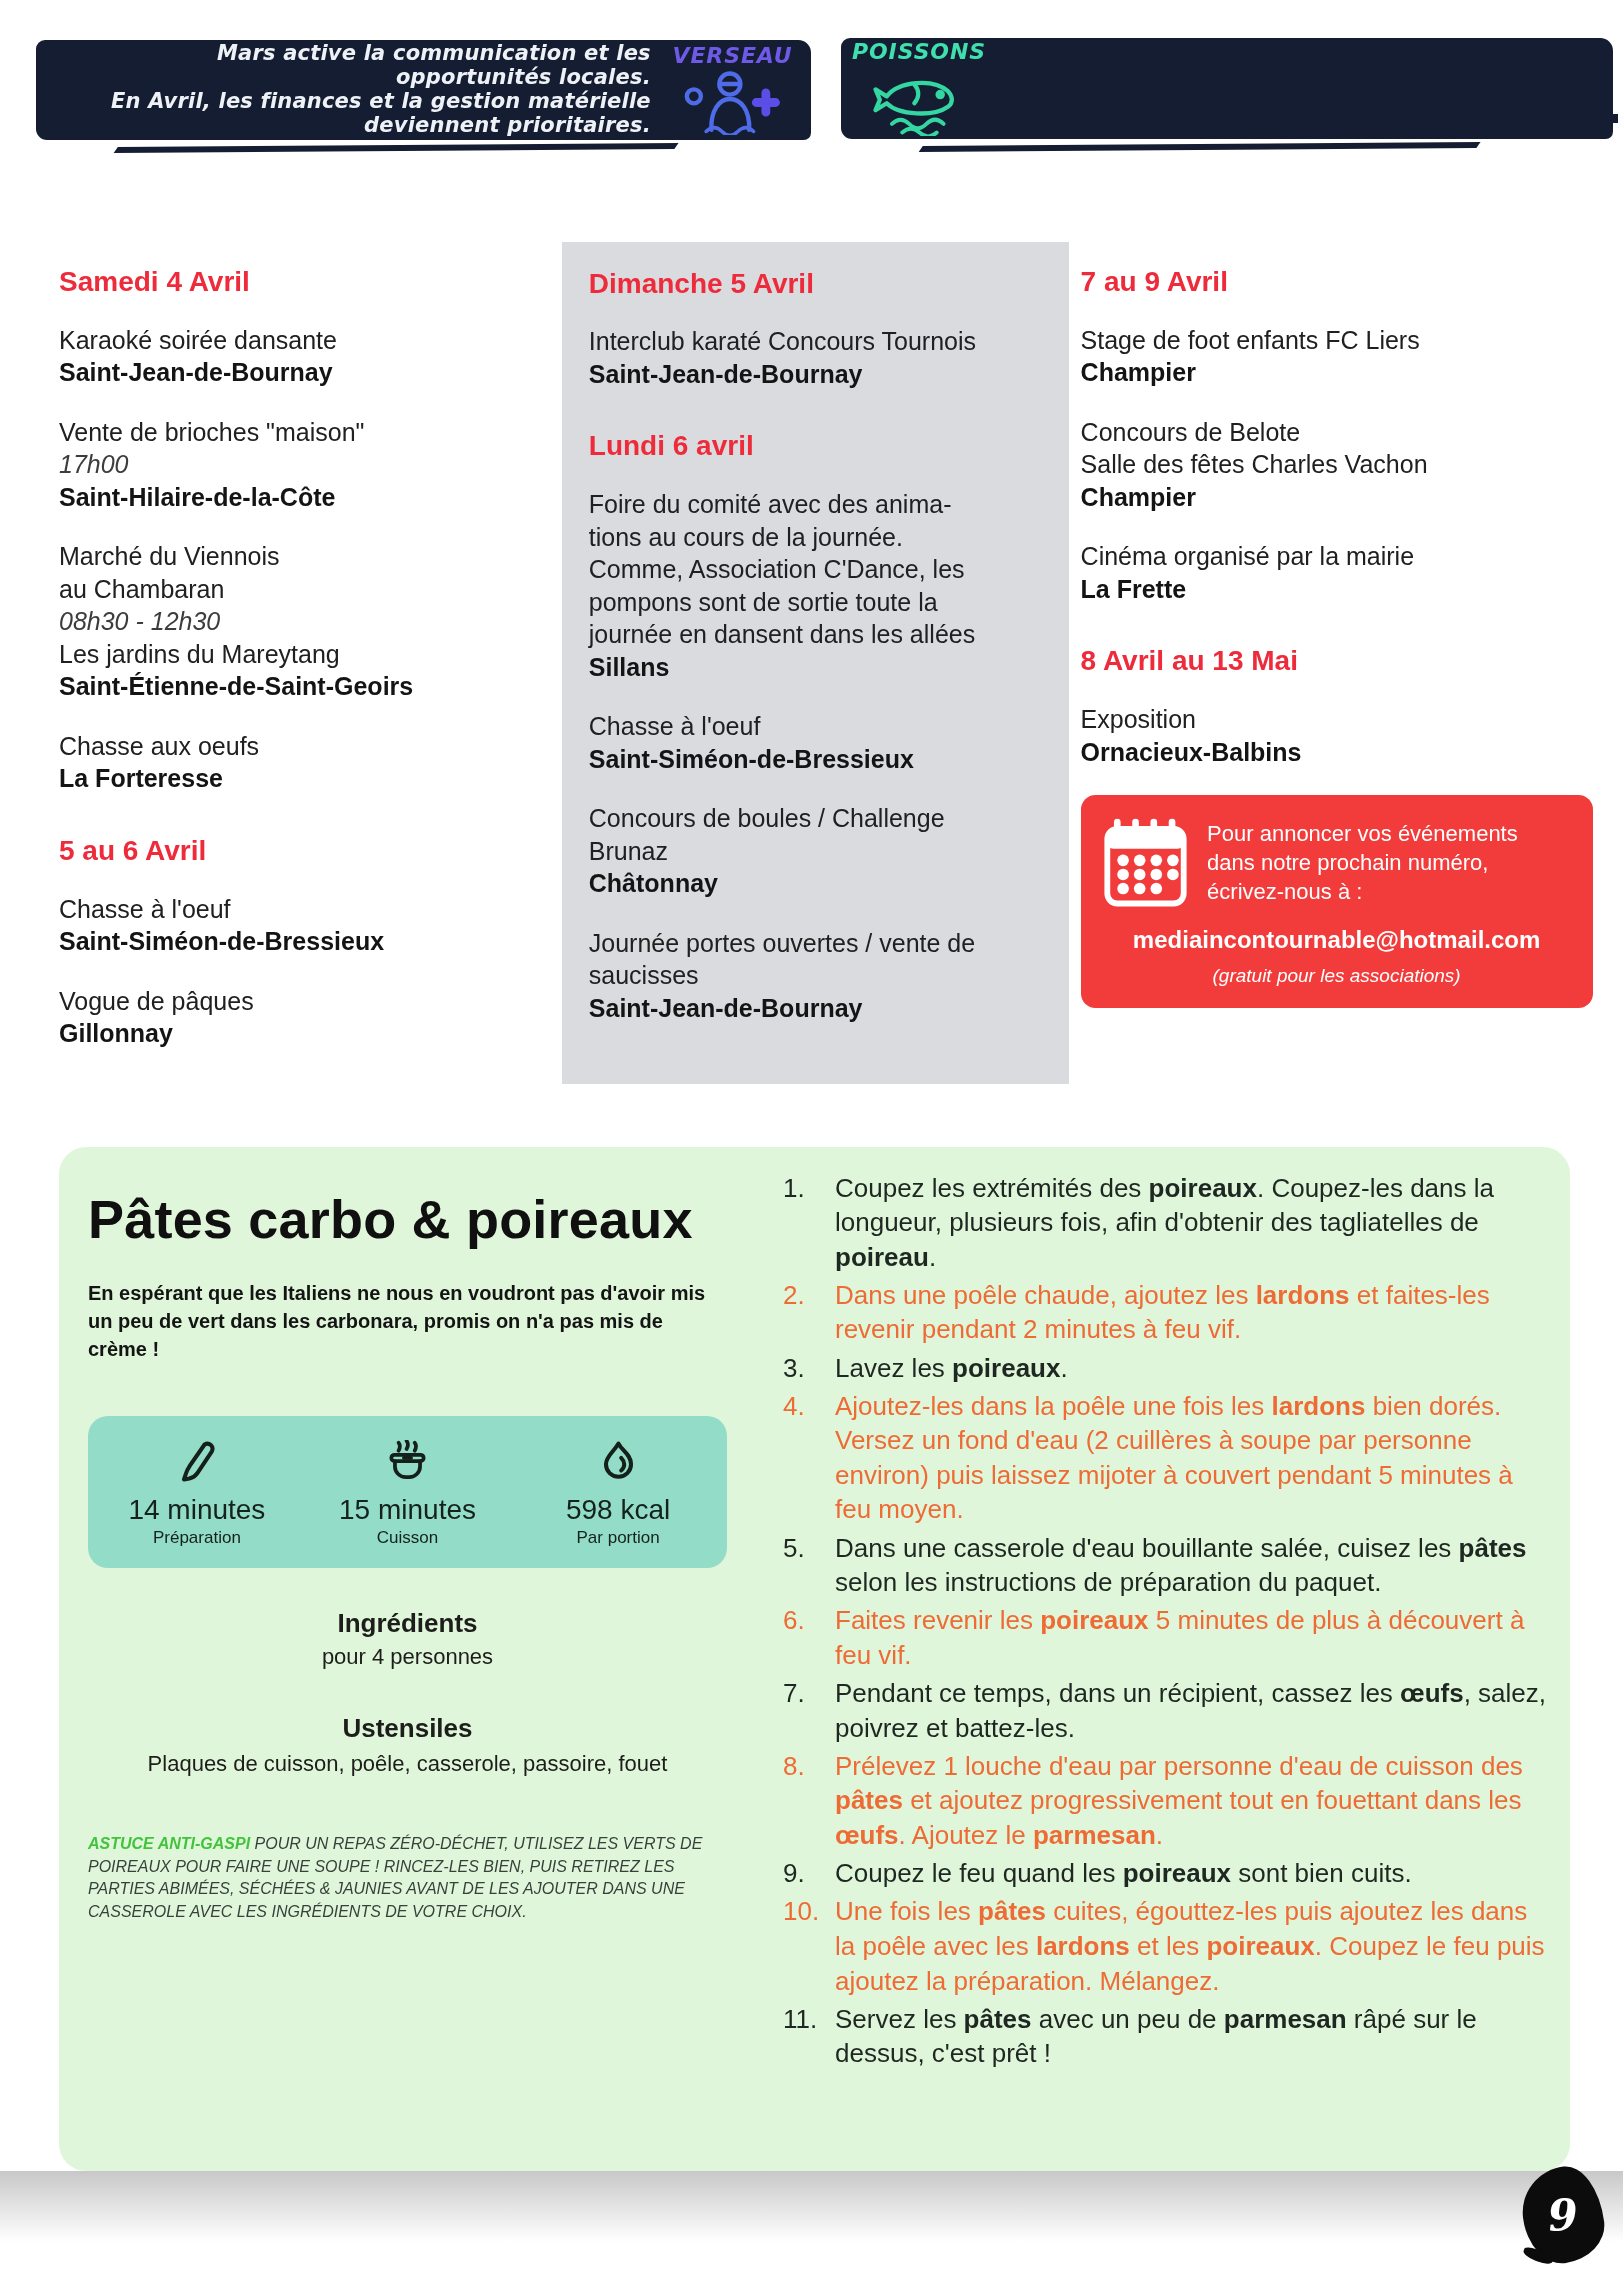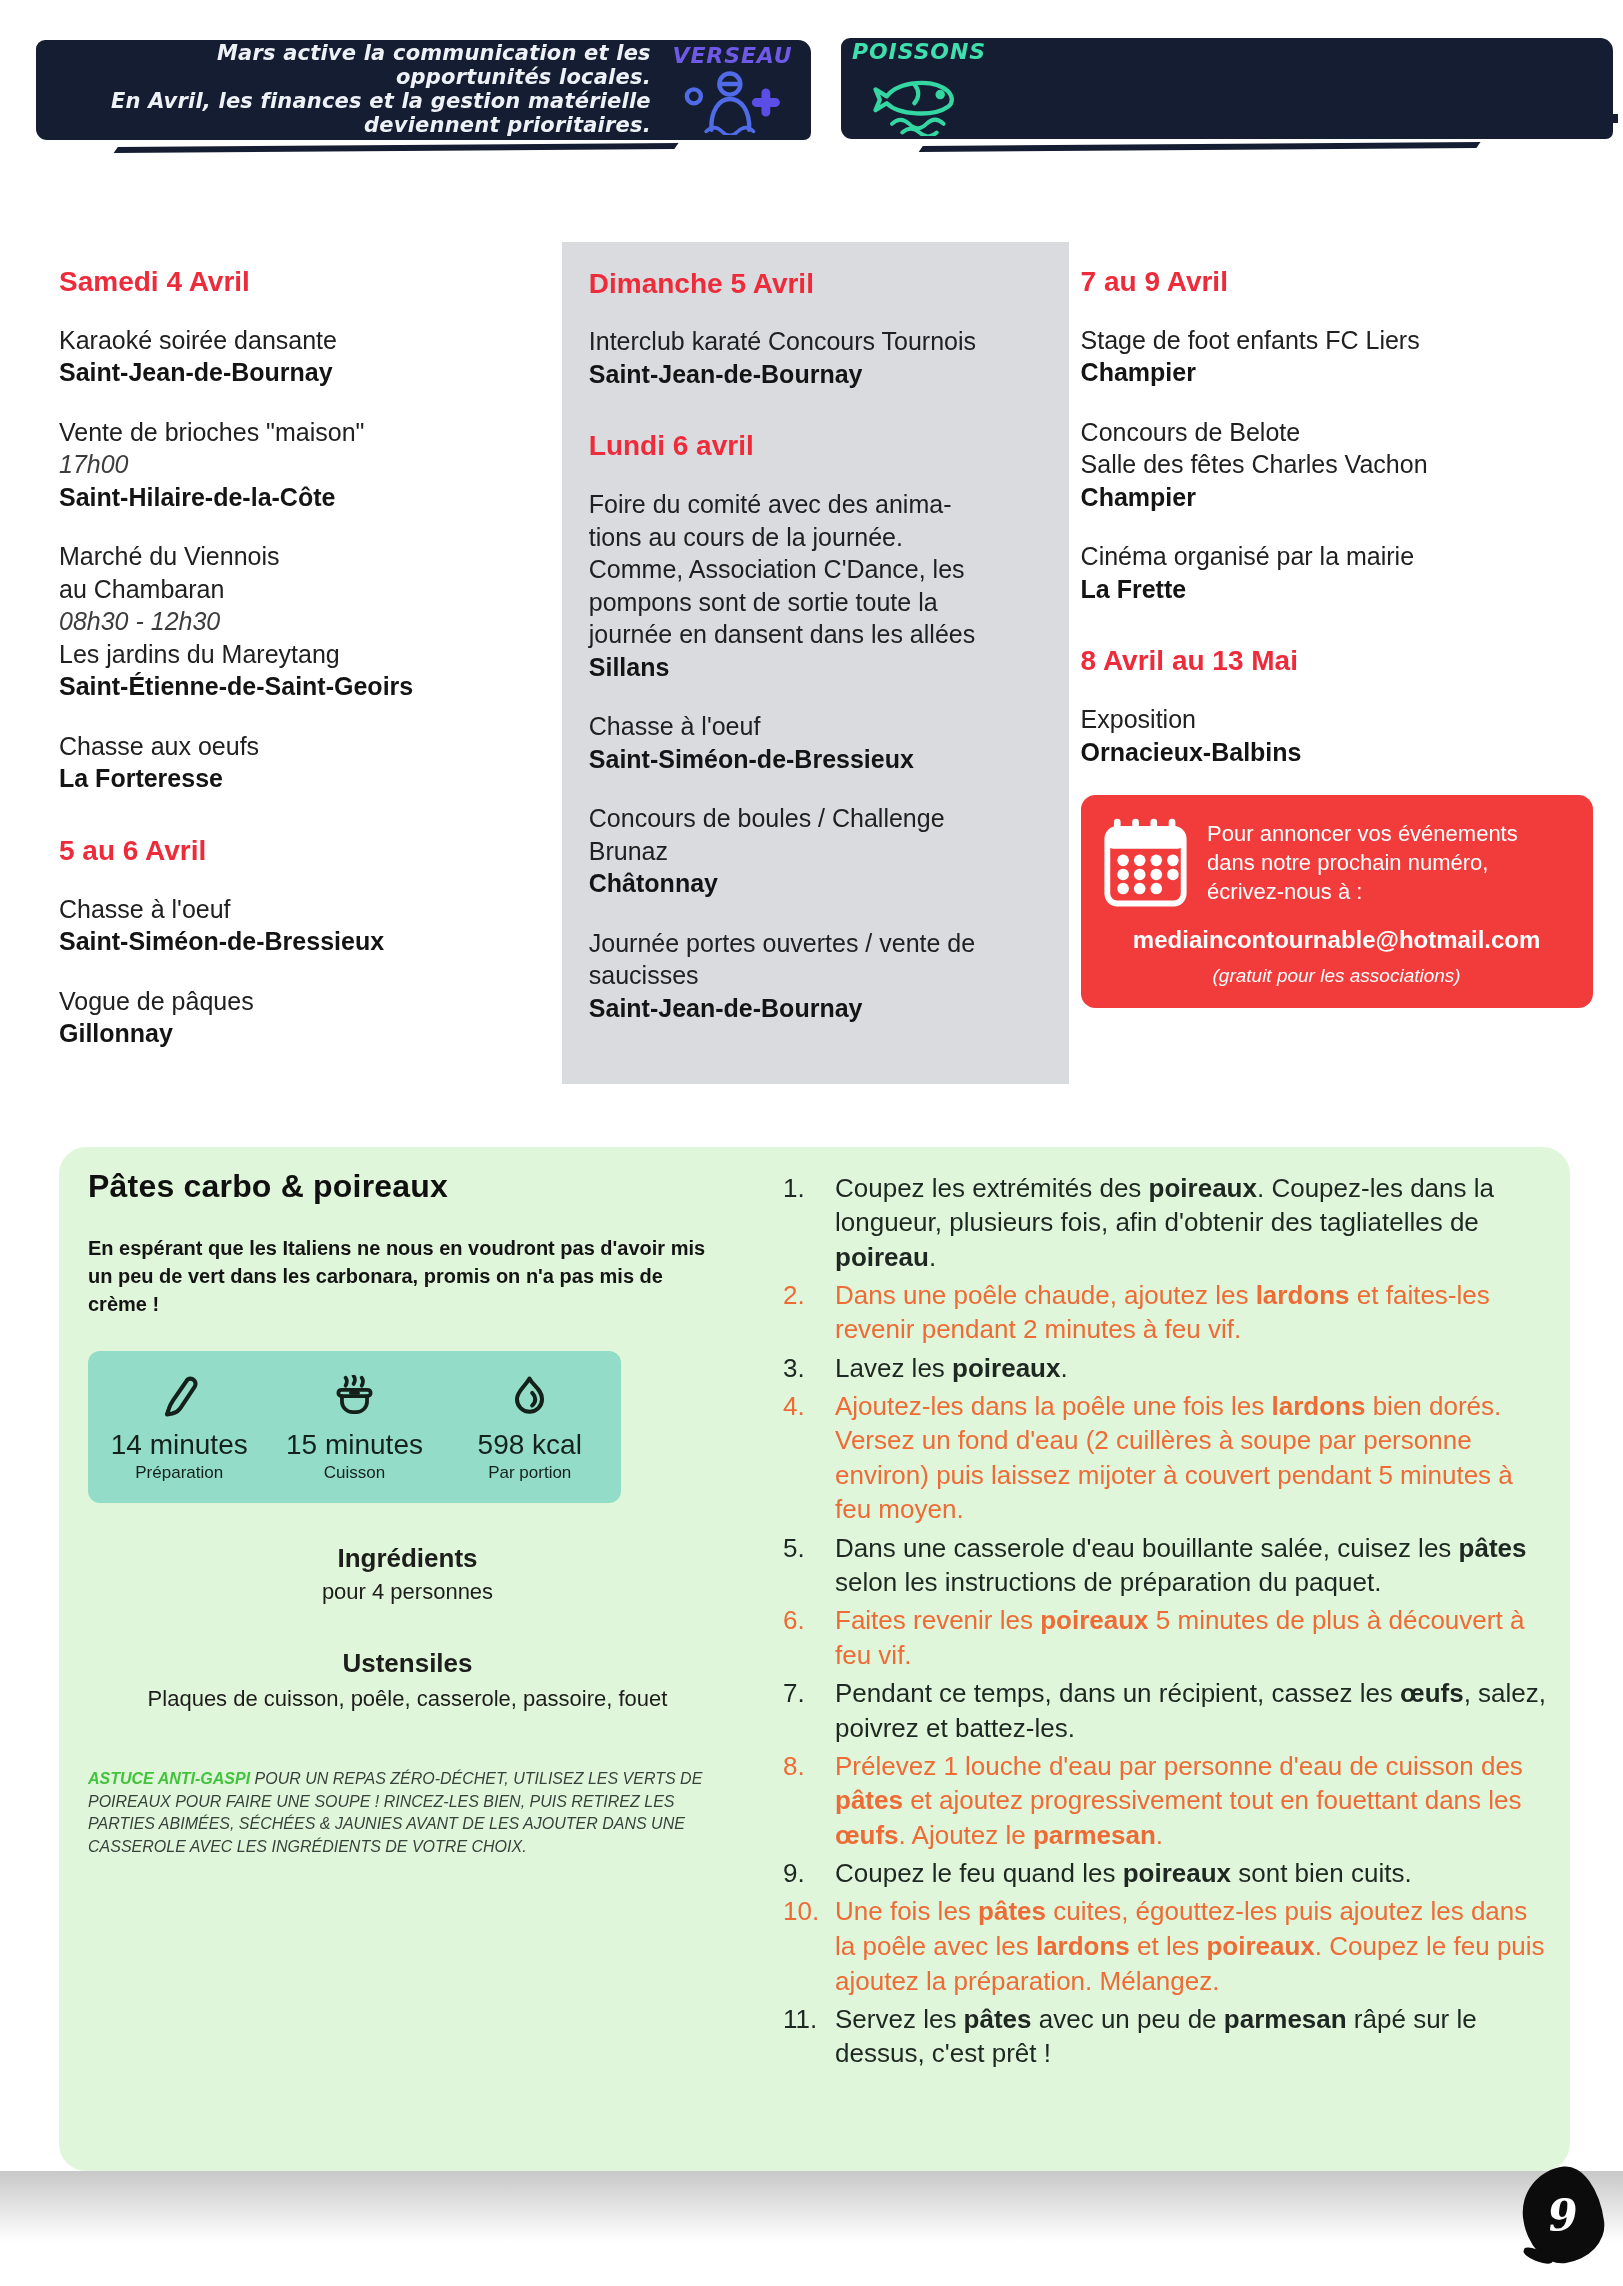--- a/index.html
+++ b/index.html
@@ -63,24 +63,24 @@
   .announce-text{font-size:22px;line-height:1.32;padding-top:1.8px;}
   .announce-email{text-align:center;font-weight:bold;font-size:24px;margin-top:16.3px;}
   .announce-note{text-align:center;font-style:italic;font-size:19px;margin-top:9px;}
   
   .recipe{
     position:absolute;left:59px;top:1147px;width:1511px;height:1024px;
     background:var(--green);border-radius:27px;
   }
   .recipe-left{position:absolute;left:29px;top:0;width:688px;}
   .recipe-right{position:absolute;left:724px;top:23.5px;width:771px;}
-  .recipe-title{font-size:32px;font-weight:bold;color:#101010;margin-top:21px;letter-spacing:0.2px;}
+  .recipe-title{font-size:54px;font-weight:bold;color:#101010;margin-top:41px;letter-spacing:0.2px;}
   .recipe-intro{font-size:20px;font-weight:bold;margin-top:29px;line-height:1.4;width:639px;color:#141414;}
   .stats{
-    margin-top:33px;width:533px;background:var(--teal-panel);border-radius:12px;
+    margin-top:53px;width:639px;background:var(--teal-panel);border-radius:20px;
     display:flex;padding:23.5px 3.6px 20px;box-sizing:border-box;color:#15221c;
   }
   .stat{flex:1;text-align:center;}
   .stat svg{display:block;margin:0 auto;}
   .stat-value{font-size:28px;margin-top:11px;}
   .stat-label{font-size:17px;margin-top:2.7px;}
   .center-col{width:639px;text-align:center;}
   .ing-title{font-size:26px;font-weight:bold;margin-top:40px;}
   .ing-sub{font-size:22px;margin-top:4.5px;}
   .ing-wrap{width:639px;}

